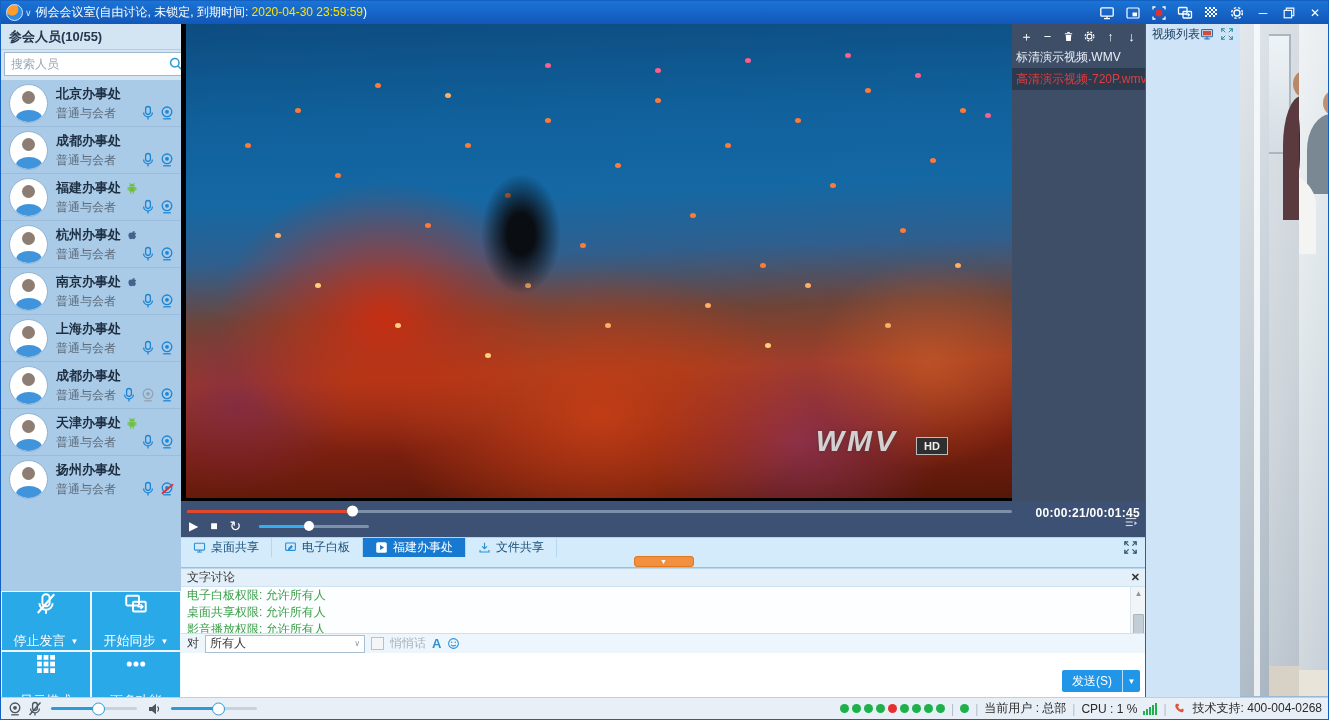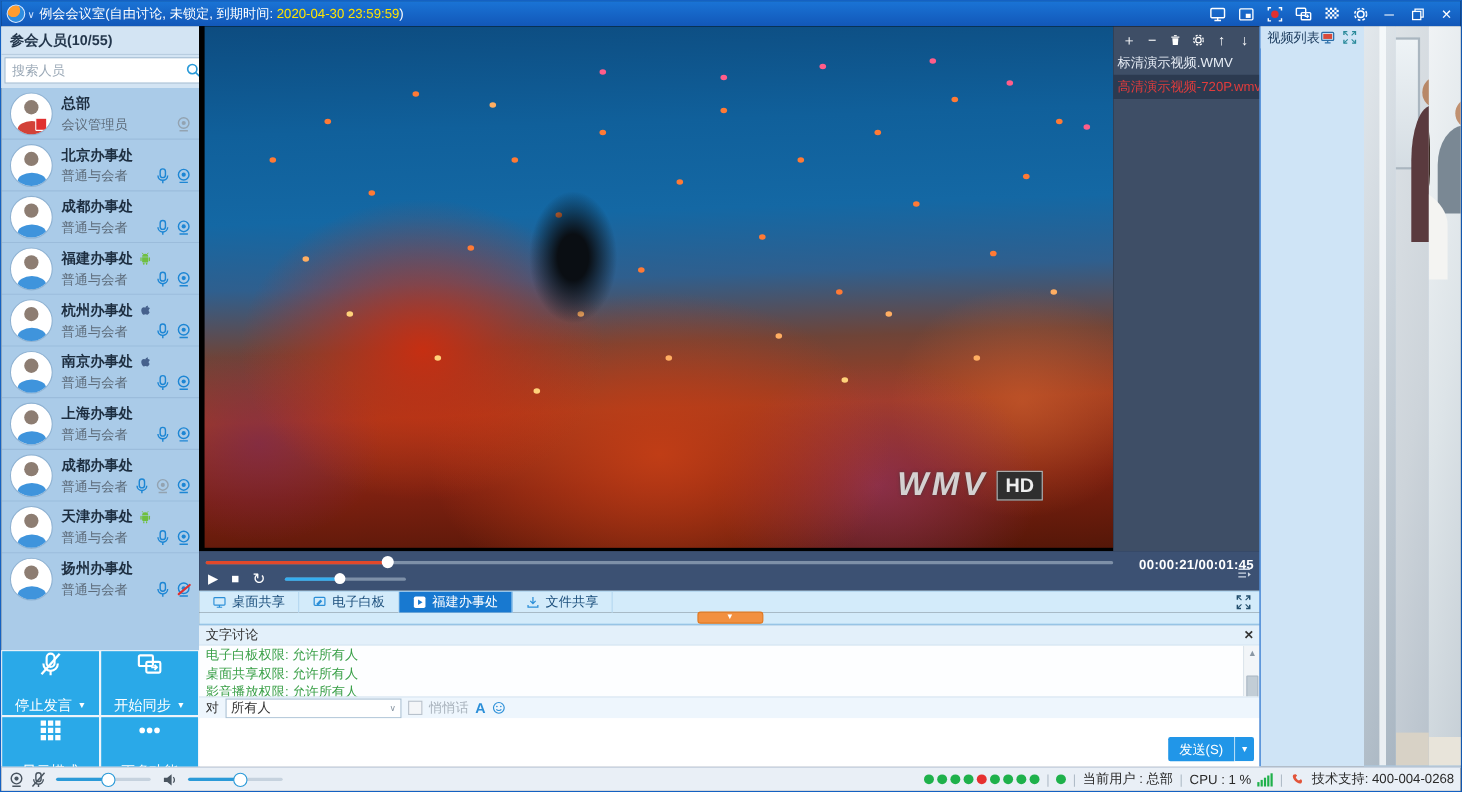--- a/index.html
+++ b/index.html
@@ -71,21 +71,21 @@
     520px 280px 0 1px #ffae62,620px 260px 0 1px #ffae62,700px 300px 0 1px #ffae62,
     770px 240px 0 1px #ffae62,360px 40px 0 1px #ff5d8a,470px 45px 0 1px #ff5d8a,
     560px 35px 0 1px #ff5d8a,660px 30px 0 1px #ff5d8a,730px 50px 0 1px #ff5d8a,
     800px 90px 0 1px #ff5d8a,130px 260px 0 1px #ffd27a,210px 300px 0 1px #ffd27a,
     300px 330px 0 1px #ffd27a,580px 320px 0 1px #ffd27a;}
   .dark-coral{position:absolute;left:295px;top:150px;width:80px;height:120px;
     background:radial-gradient(closest-side,#0a0e13 35%,rgba(10,14,19,0) 100%);}
   .wmv-logo{position:absolute;right:64px;bottom:40px;display:flex;align-items:flex-end;}
   .wmv-text{font-style:italic;font-weight:800;font-size:30px;letter-spacing:3px;color:rgba(222,222,222,.92);
     text-shadow:0 0 3px rgba(60,60,60,.8);}
-  .hd-badge{background:#2f2f2f;color:#eee;font-weight:800;font-size:18px;padding:2px 7px;margin-left:8px;
+  .hd-badge{background:#2f2f2f;color:#eee;font-weight:800;font-size:11px;padding:2px 7px;margin-left:18px;
     margin-bottom:3px;border:1px solid #bbb;}
   
   .playlist{position:absolute;right:0;top:0;bottom:0;width:134px;background:#3e4e66;color:#e8eef6;font-size:12px;}
   .pl-toolbar{height:20px;display:flex;align-items:center;justify-content:flex-end;gap:8px;padding:2px 8px 0 0;color:#fff;}
   .pl-tool{width:13px;height:13px;display:flex;align-items:center;justify-content:center;font-size:13px;line-height:1;cursor:default;}
   .pl-item{height:22px;display:flex;align-items:center;padding:0 4px;white-space:nowrap;overflow:hidden;}
   .pl-item.sel{background:#2c3a50;color:#e23c3c;}
   
   .player-bar{flex:none;height:36px;background:#3c5173;position:relative;}
   .prog-row{position:absolute;left:6px;right:134px;top:6px;height:8px;display:flex;align-items:center;}
@@ -363,40 +363,20 @@
     <div class="sb-search">
       <div class="sb-search-box">
         <input placeholder="搜索人员" style="">
         <svg class="dic" style="color:#2a9ad8" width="16" height="16" viewBox="0 0 16 16">
             <use href="#i-search"></use>
           </svg>
       </div>
     </div>
     <div class="plist">
 
-      <div class="prow">
-        <div class="avatar">
-            <i class="av-head"></i>
-            <i class="av-body red"></i>
-            <i class="av-badge"></i>
-          </div>
-        <div class="pcol">
-          <div class="pline1">
-              <b class="pname">总部</b>
-            </div>
-          <div class="pline2">
-              <span class="prole">会议管理员</span>
-            <span class="devicons">
-                <svg class="dic gray" viewBox="0 0 16 16">
-                  <use href="#i-cam"></use>
-                </svg>
-              </span>
-            </div>
-        </div>
-      </div>
 
       <div class="prow">
         <div class="avatar">
             <i class="av-head"></i>
             <i class="av-body"></i>
           </div>
         <div class="pcol">
           <div class="pline1">
               <b class="pname">北京办事处</b>
             </div>

